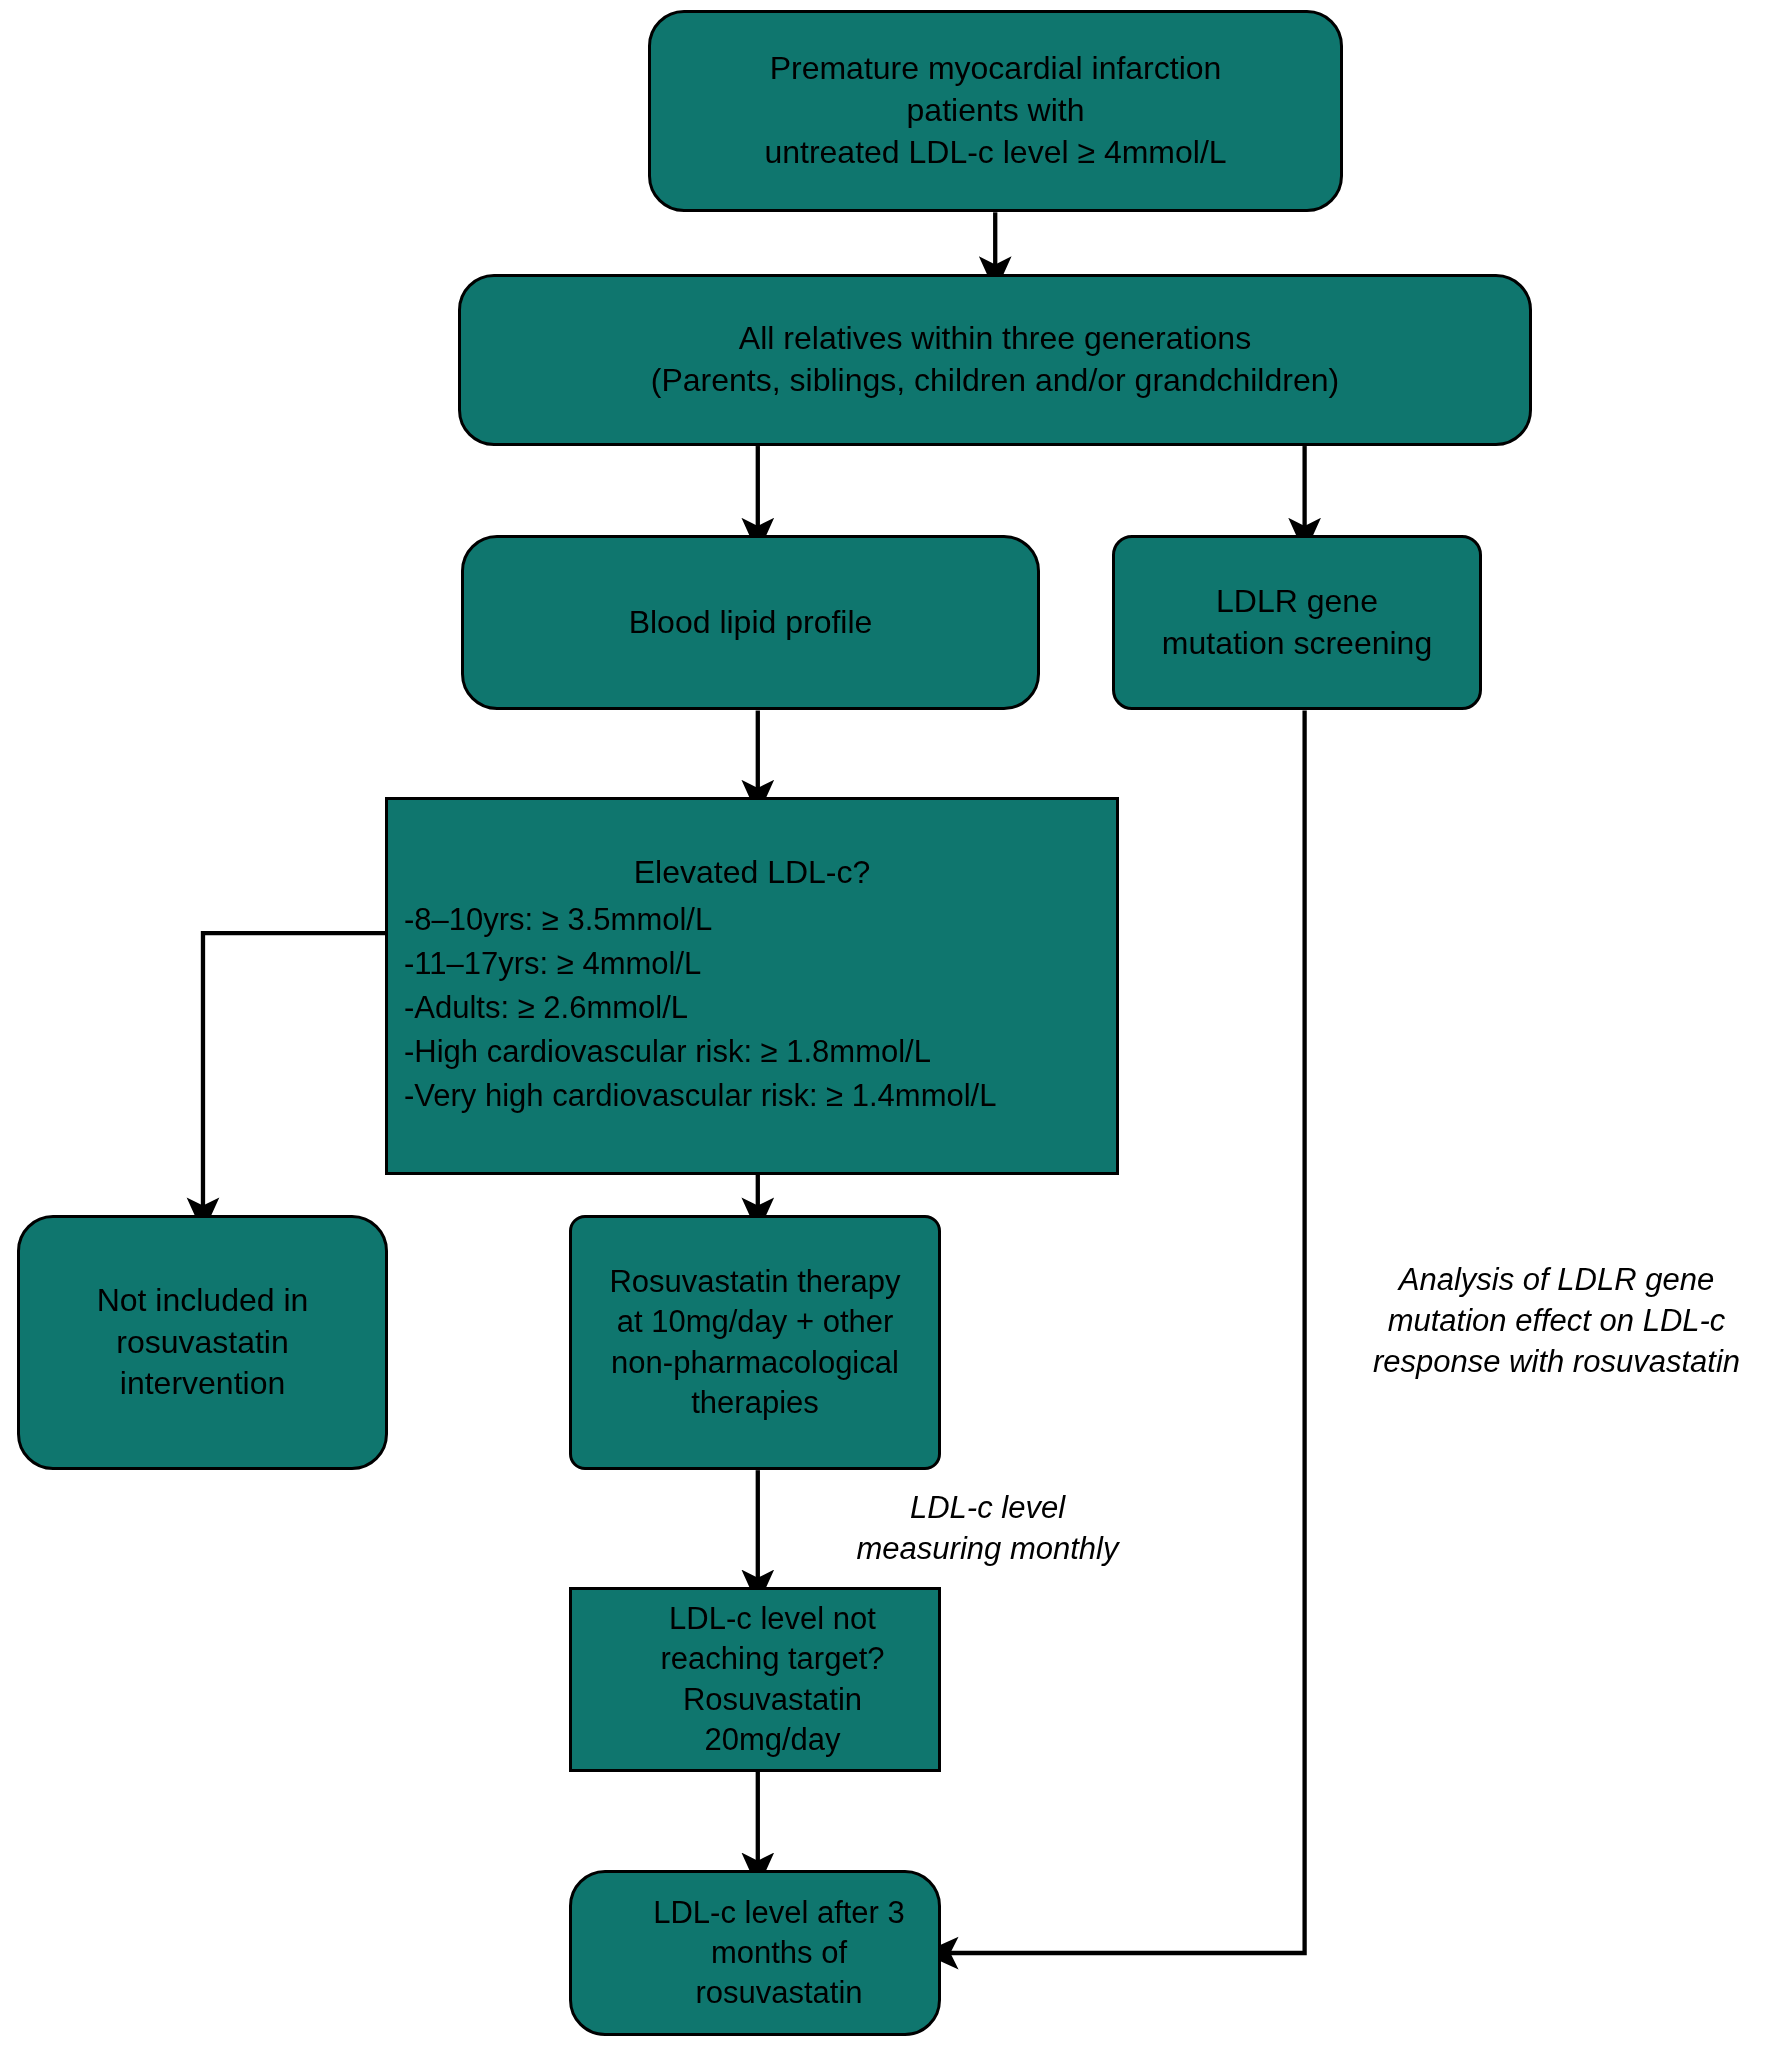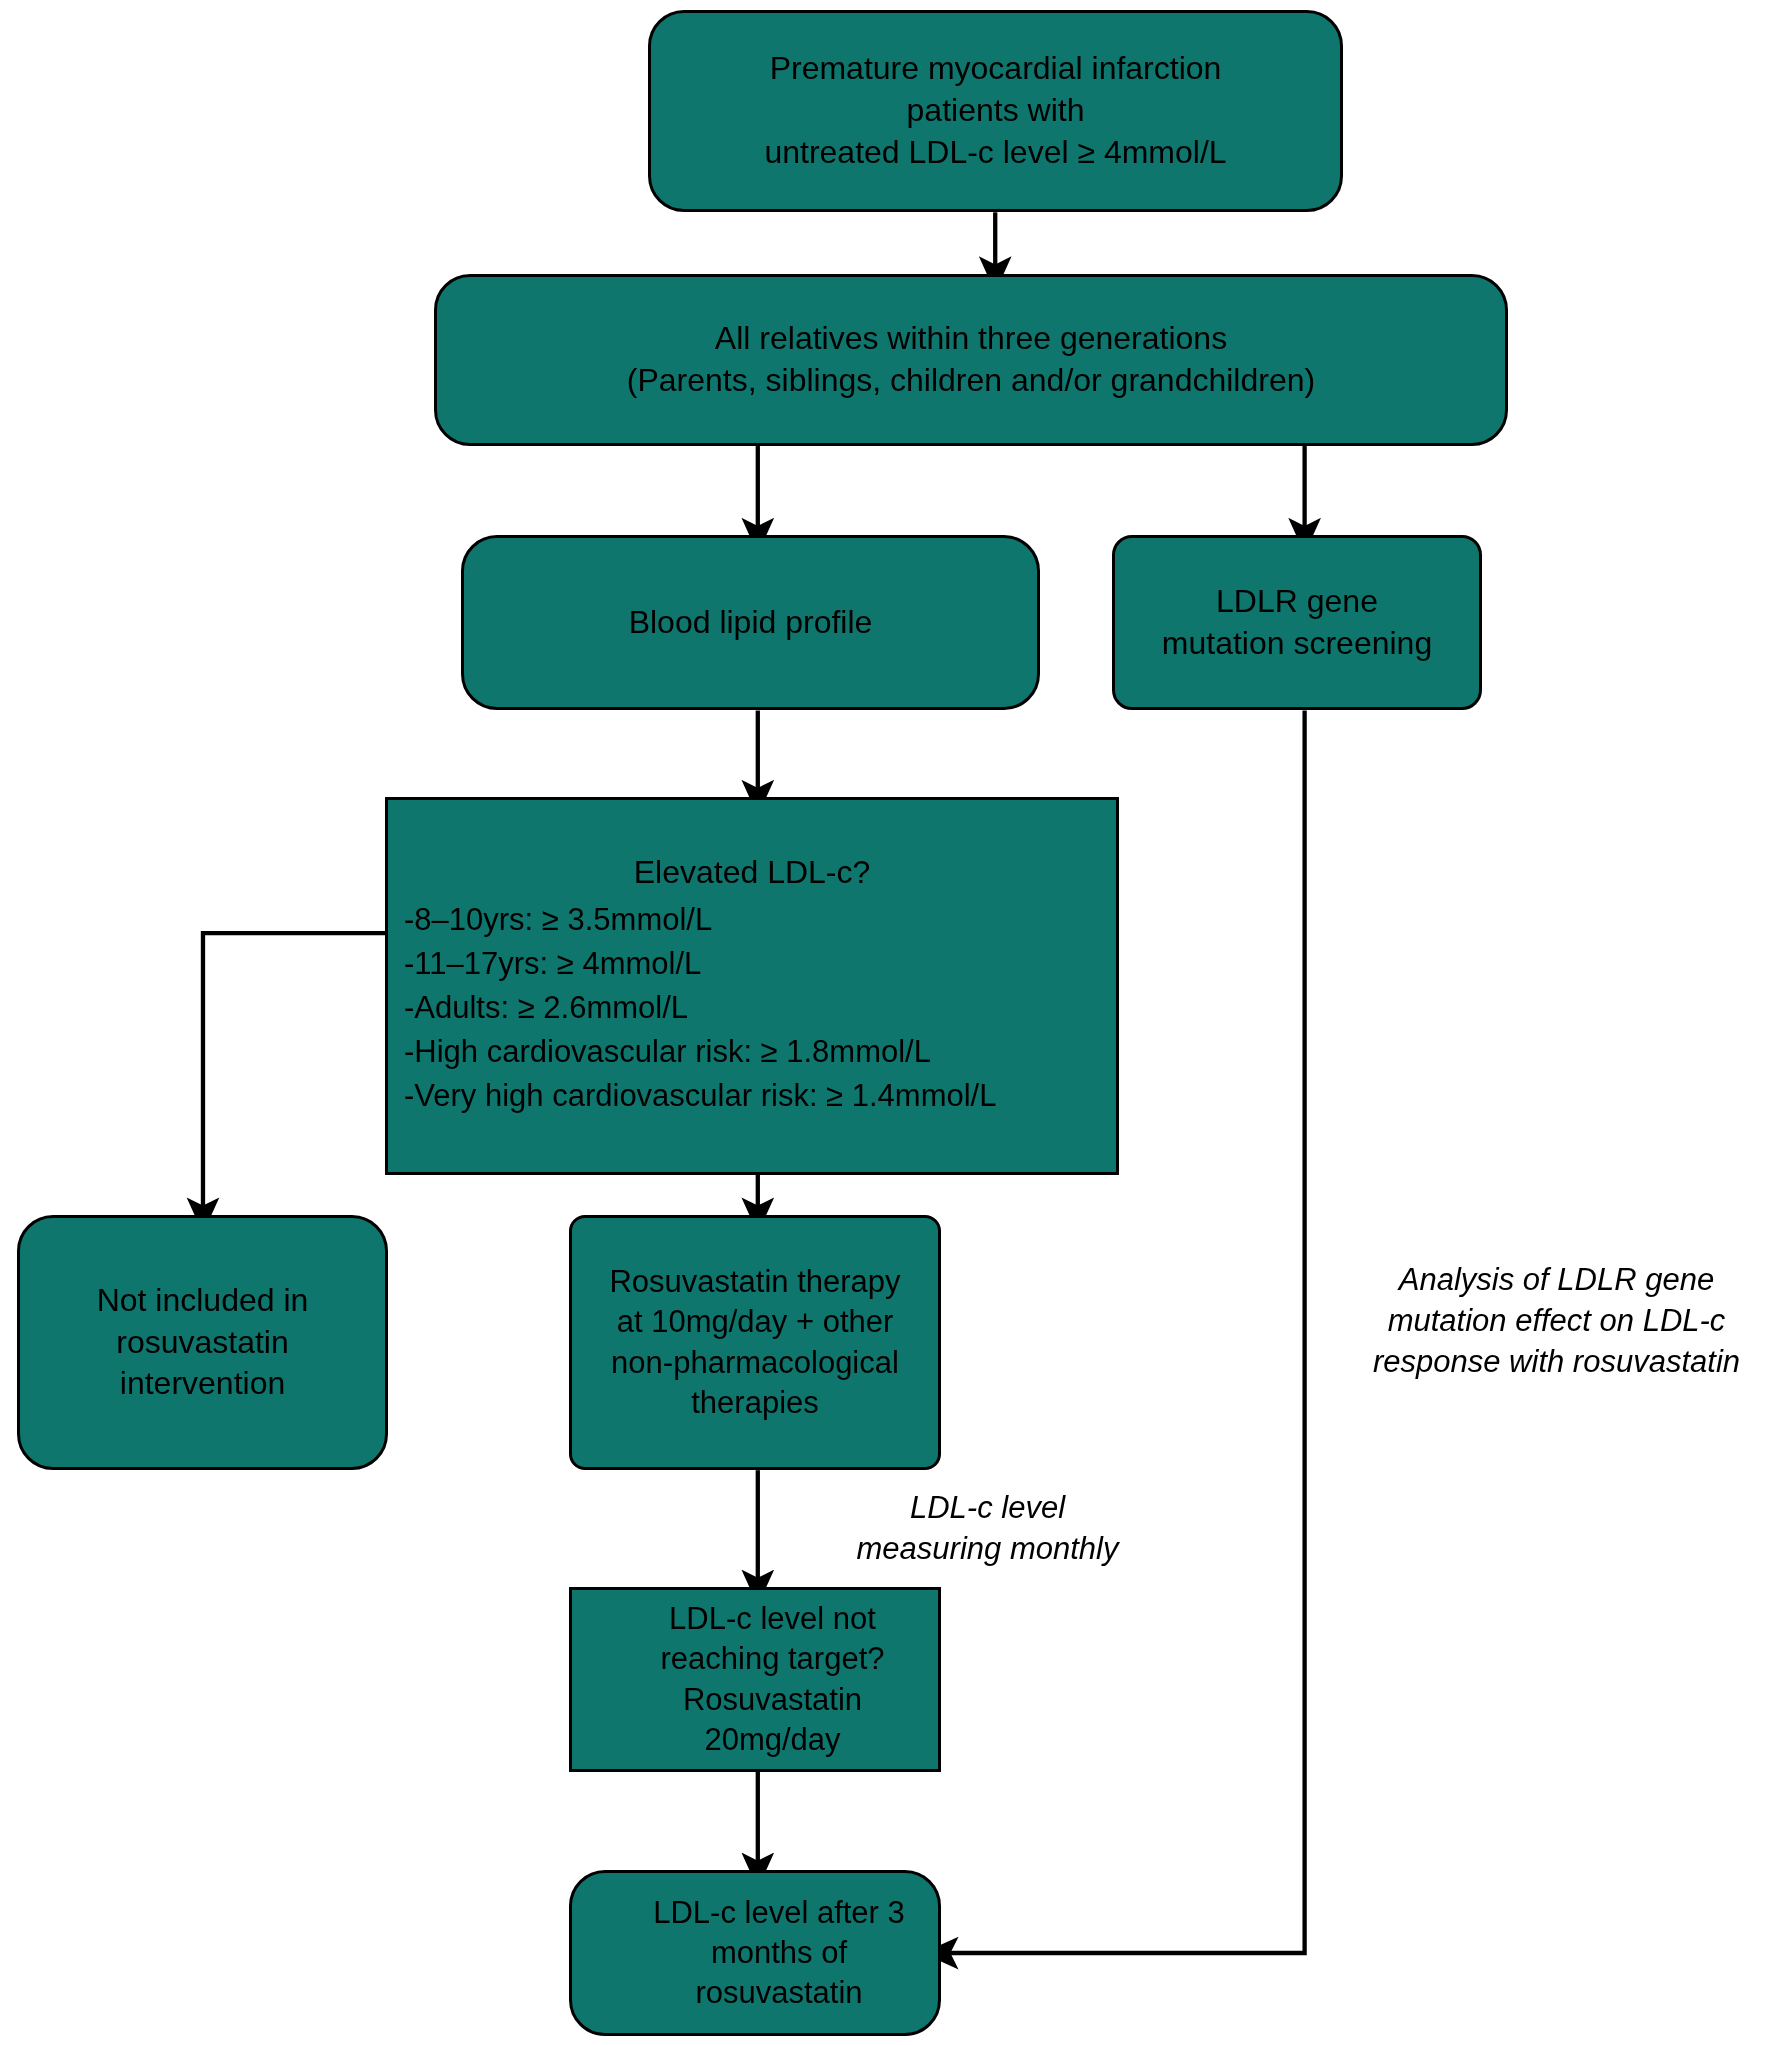--- a/index.html
+++ b/index.html
@@ -42,21 +42,21 @@
       <path d="M2121,1155 L2121,3175 L1543,3175"></path>
     </g>
   </svg>
 
   <div class="node rounded fs52" style="left:648px;top:9.8px;width:695px;height:202px;">
     <div class="txt">Premature myocardial infarction
 patients with
 untreated LDL-c level ≥ 4mmol/L</div>
   </div>
 
-  <div class="node rounded fs52" style="left:434px;top:274px;width:1074px;height:172px;">
+  <div class="node rounded fs52" style="left:458px;top:274px;width:1074px;height:172px;">
     <div class="txt">All relatives within three generations
 (Parents, siblings, children and/or grandchildren)</div>
   </div>
 
   <div class="node rounded fs52" style="left:461px;top:535px;width:579px;height:175px;">
     <div class="txt">Blood lipid profile</div>
   </div>
 
   <div class="node rounded fs52" style="left:1112px;top:535px;width:370px;height:175px;border-radius:20px;">
     <div class="txt">LDLR gene

